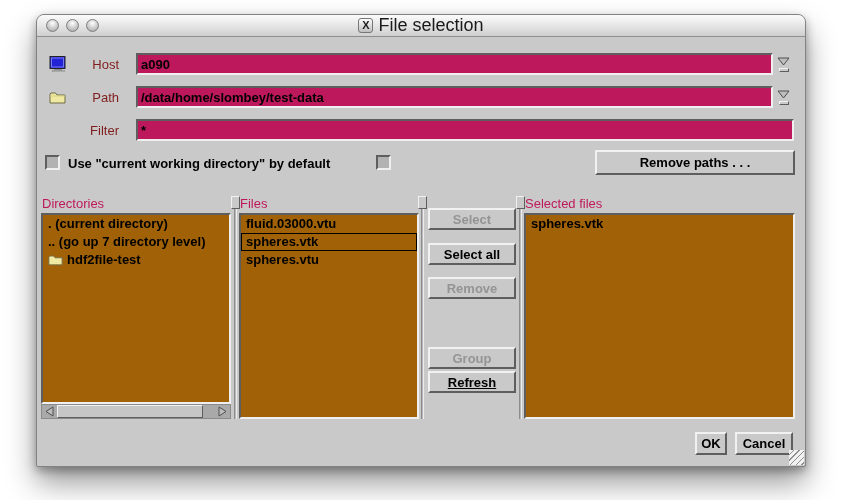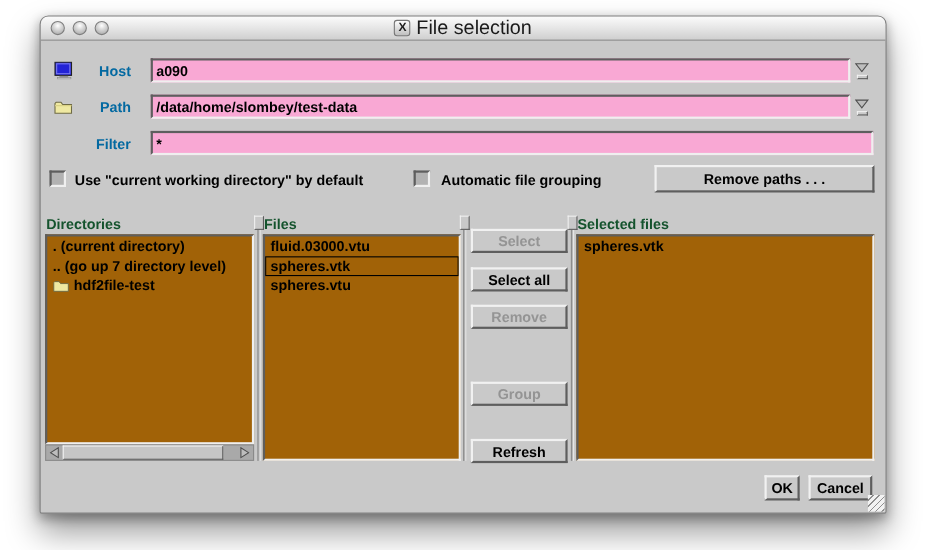--- a/index.html
+++ b/index.html
@@ -28,39 +28,39 @@
   .title-text { font-size:18px; color:#1a1a1a; }
 
   
   .sunken { border-style:solid; border-width:2px;
             border-color:#5e5e5e #efefef #efefef #5e5e5e; }
 
   
   .row { position:absolute; left:12px; right:11px; height:24px;
          display:flex; align-items:center; }
   .icon-box { width:26px; display:flex; align-items:center; }
-  .row-label { width:44px; text-align:right; margin-right:18px;
-               font-size:13px; font-weight:bold; color:#0369a1; }
+  .row-label { width:44px; text-align:right; margin-right:5px;
+               font-size:13px; font-weight:normal; color:#7f1d1d; }
   .combo { flex:1; height:22px; display:flex; align-items:stretch; }
-  .tfield { flex:1; height:22px; background:#f9a8d4; font:bold 13px "Liberation Sans",sans-serif;
-            color:#000; padding:0 3px; outline:none; }
+  .tfield { flex:1; height:22px; background:#be185d; font:bold 13px "Liberation Sans",sans-serif;
+            color:#000; padding:0 3px; outline:none;margin-left:12px; }
   .arrowcol { width:21px; display:flex; flex-direction:column;
               align-items:center; justify-content:center; gap:2px; }
   .combo-dash { width:10px; height:4px; border-style:solid; border-width:1px;
                 border-color:#f1f1f1 #5e5e5e #5e5e5e #f1f1f1; background:#c9c9c9; }
 
   
   .checkbox { position:absolute; width:15px; height:15px; background:#b2b2b2;
               border-style:solid; border-width:2px;
               border-color:#5e5e5e #efefef #efefef #5e5e5e; }
   .cb-label { position:absolute; font-size:13px; font-weight:bold; color:#000;
               white-space:nowrap; }
 
   
-  .sec-label { position:absolute; top:181px; font-size:13px; font-weight:bold; color:#14532d; }
+  .sec-label { position:absolute; top:181px; font-size:13px; font-weight:normal; color:#be185d; }
 
   
   .sash { position:absolute; top:184px; height:220px; width:3px;
           background:#b8b8b8; border-left:1px solid #8c8c8c; border-right:1px solid #ececec; }
   .sash-tab { position:absolute; top:181px; width:9px; height:13px;
               border-style:solid; border-width:1px;
               border-color:#f1f1f1 #5e5e5e #5e5e5e #f1f1f1; background:#c9c9c9; }
 
   
   .listpanel { position:absolute; top:198px; background:#a16207; overflow:hidden; }
@@ -150,21 +150,20 @@
     <div class="icon-box"></div>
     <div class="row-label">Filter</div>
     <div class="combo">
       <input class="tfield sunken" value="*" style="">
     </div>
   </div>
 
   <div class="checkbox" style="left:8px; top:140px;"></div>
   <div class="cb-label" style="left:31px; top:141px;">Use "current working directory" by default</div>
   <div class="checkbox" style="left:339px; top:140px;"></div>
-  <div class="cb-label" style="left:364px; top:141px;">Automatic file grouping</div>
   <div class="btn" style="left:558px; top:135px; width:200px; height:25px;">Remove paths . . .</div>
 
   <div class="sec-label" style="left:5px;">Directories</div>
   <div class="sec-label" style="left:203px;">Files</div>
   <div class="sec-label" style="left:488px;">Selected files</div>
 
   <div class="sash" style="left:197px;"></div>
   <div class="sash-tab" style="left:194px;"></div>
   <div class="sash" style="left:384px;"></div>
   <div class="sash-tab" style="left:381px;"></div>
@@ -209,21 +208,21 @@
     </div>
     <div class="list-item">
       <span>spheres.vtu</span>
     </div>
   </div>
 
   <div class="btn midbtn disabled" style="top:193px;">Select</div>
   <div class="btn midbtn" style="top:228px;">Select all</div>
   <div class="btn midbtn disabled" style="top:262px;">Remove</div>
   <div class="btn midbtn disabled" style="top:332px;">Group</div>
-  <div class="btn midbtn" style="top:384px;">Refresh</div>
+  <div class="btn midbtn" style="top:356px;text-decoration:underline;">Refresh</div>
 
   <div class="listpanel sunken" style="left:487px; width:271px; height:206px;">
     <div class="list-item">
       <span>spheres.vtk</span>
     </div>
   </div>
 
   <div class="btn" style="left:658px; top:417px; width:32px; height:23px;">OK</div>
   <div class="btn" style="left:698px; top:417px; width:58px; height:23px;">Cancel</div>
 

